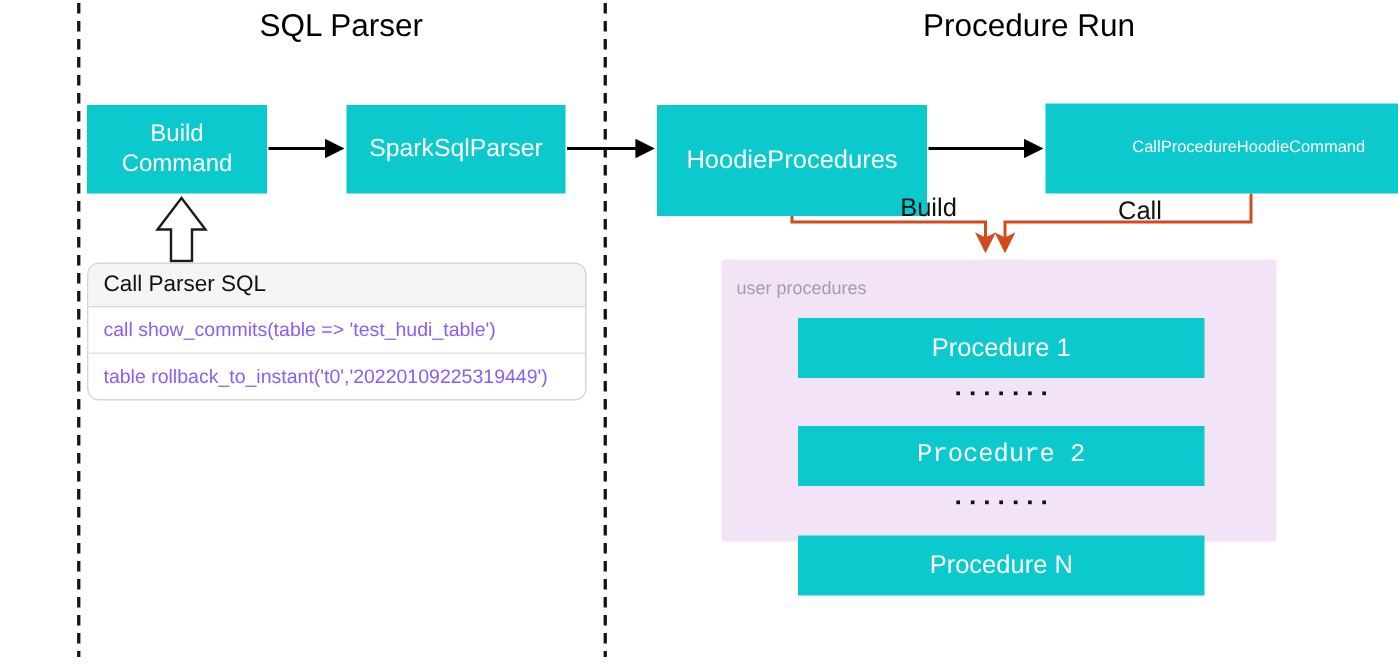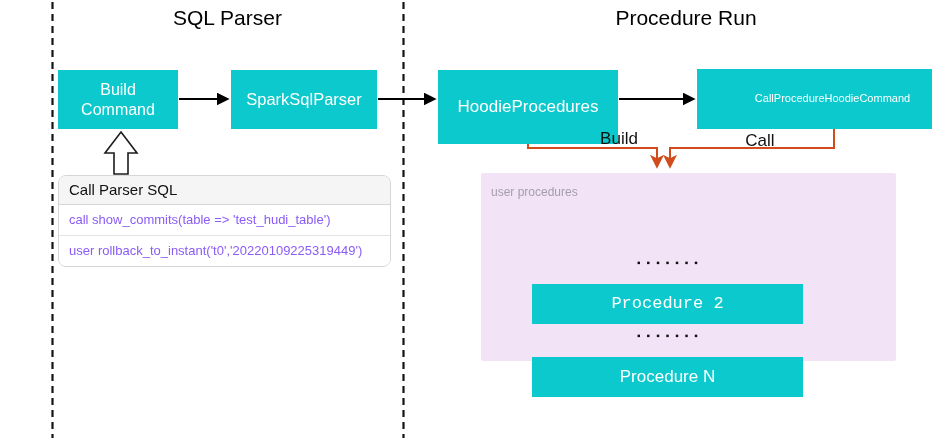--- a/index.html
+++ b/index.html
@@ -44,21 +44,21 @@
     white-space:nowrap;
   }
   .sql-row {
     height:30px; line-height:30px; padding:0 10px; font-size:13px; color:#8b5cf6;
     background:#fff; white-space:nowrap;
   }
   .sql-row + .sql-row { border-top:1px solid #e2e2e2; }
 
   .user-procedures {
     position:absolute; left:435px; top:173px; width:370px; height:188px;
-    background:var(--purple-panel,#f2e4f6); border-radius:2px;padding-left:45px;
+    background:var(--purple-panel,#f2e4f6); border-radius:2px;
   }
   .user-procedures-label {
     position:absolute; left:10px; top:12px; font-size:12px; color:#a39daa;
   }
   .proc-box {
     position:absolute; left:51px; width:271px; height:40px; font-size:17px;
   }
   .proc-1 { top:39px; }
   .proc-2 { top:111px;font-family:Liberation Mono, monospace; }
   .proc-n { top:184px; }
@@ -106,24 +106,25 @@
   <div class="node node-spark">SparkSqlParser</div>
   <div class="node node-hoodie">HoodieProcedures</div>
   <div class="node node-callproc">CallProcedureHoodieCommand</div>
 
   <div class="edge-label label-build">Build</div>
   <div class="edge-label label-call">Call</div>
 
   <div class="sql-panel">
     <div class="sql-panel-header">Call Parser SQL</div>
     <div class="sql-row">call show_commits(table =&gt; 'test_hudi_table')</div>
-    <div class="sql-row">user rollback_to_instant('t0','20220109225319449')</div>
+    <div class="sql-row">table rollback_to_instant('t0','20220109225319449')</div>
   </div>
 
   <div class="user-procedures">
     <div class="user-procedures-label">user procedures</div>
+    <div class="node proc-box proc-1">Procedure 1</div>
     <div class="dots-row dots-1">▪▪▪▪▪▪▪</div>
     <div class="node proc-box proc-2">Procedure 2</div>
     <div class="dots-row dots-2">▪▪▪▪▪▪▪</div>
     <div class="node proc-box proc-n">Procedure N</div>
   </div>
 
 </div>
 
 </body></html>

